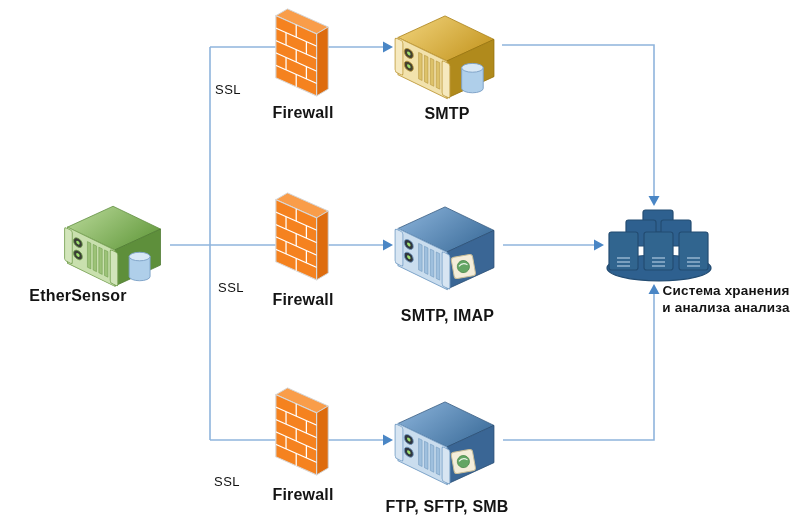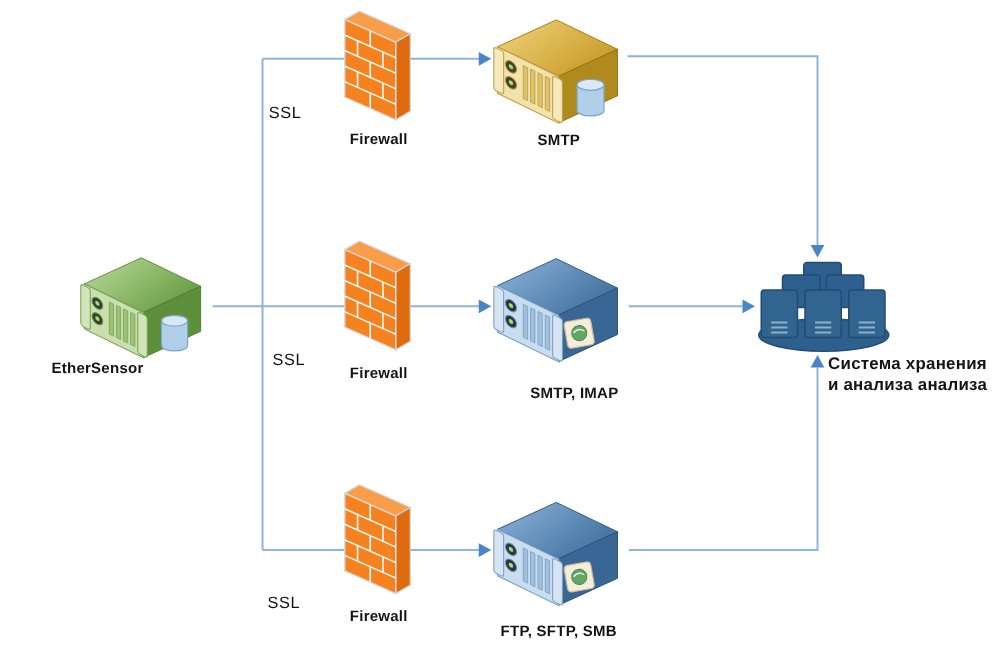--- a/index.html
+++ b/index.html
@@ -6,21 +6,21 @@
   #canvas{
     position:relative;width:803px;height:525px;background:#ffffff;
     font-family:"Liberation Sans",sans-serif;overflow:hidden;
   }
   #connectors{position:absolute;left:0;top:0;z-index:1;}
   .connector{stroke:var(--connector,#8FB4DC);stroke-width:1.6;fill:none;}
   .arrowhead{fill:var(--arrowhead,#4A86C5);stroke:none;}
   .node-icon{position:absolute;z-index:2;}
   .node-label{
     position:absolute;z-index:3;font-weight:bold;color:var(--labeltext,#141414);
-    font-size:12px;text-align:center;letter-spacing:0.2px;white-space:nowrap;
+    font-size:16px;text-align:center;letter-spacing:0.2px;white-space:nowrap;
   }
   .ssl-label{
     position:absolute;z-index:4;background:#ffffff;font-size:13px;
     color:#111111;padding:0 2px;font-weight:400;letter-spacing:0.5px;margin-top:43px;
   }
   .storage-label{font-size:13.5px;line-height:17px;white-space:nowrap;}
 </style>
 </head>
 <body>
 
@@ -243,21 +243,21 @@
     </g>
   </svg>
 
   <div class="node-label" style="left:13px;top:287px;width:130px;">EtherSensor</div>
 
   <div class="node-label" style="left:258px;top:104px;width:90px;">Firewall</div>
   <div class="node-label" style="left:258px;top:291px;width:90px;">Firewall</div>
   <div class="node-label" style="left:258px;top:486px;width:90px;">Firewall</div>
 
   <div class="node-label" style="left:402px;top:105px;width:90px;">SMTP</div>
-  <div class="node-label" style="left:397px;top:307px;width:125px;">SMTP, IMAP</div>
+  <div class="node-label" style="left:385px;top:307px;width:125px;">SMTP, IMAP</div>
   <div class="node-label" style="left:378px;top:498px;width:138px;">FTP, SFTP, SMB</div>
 
   <div class="node-label storage-label" style="left:652px;top:282px;width:148px;">
     <div>Система хранения</div>
     <div>и анализа анализа</div>
   </div>
 
   <div class="ssl-label" style="left:213px;top:39px;">SSL</div>
   <div class="ssl-label" style="left:216px;top:237px;">SSL</div>
   <div class="ssl-label" style="left:212px;top:431px;">SSL</div>

